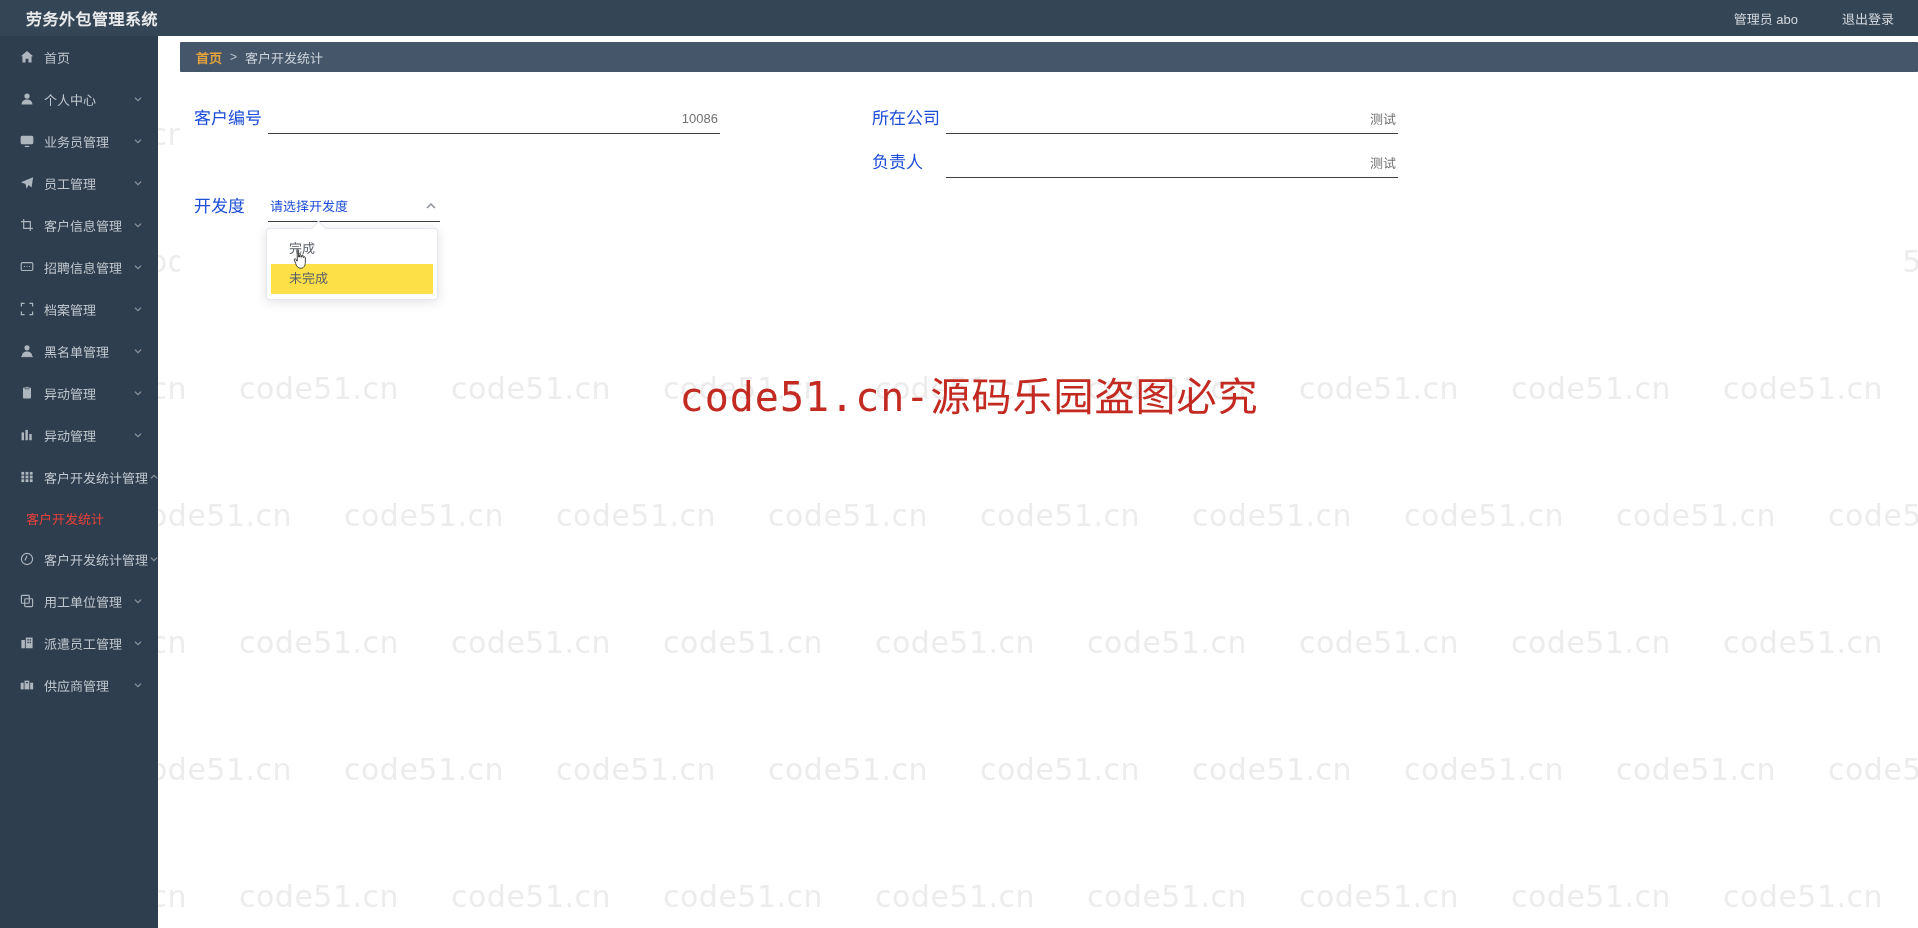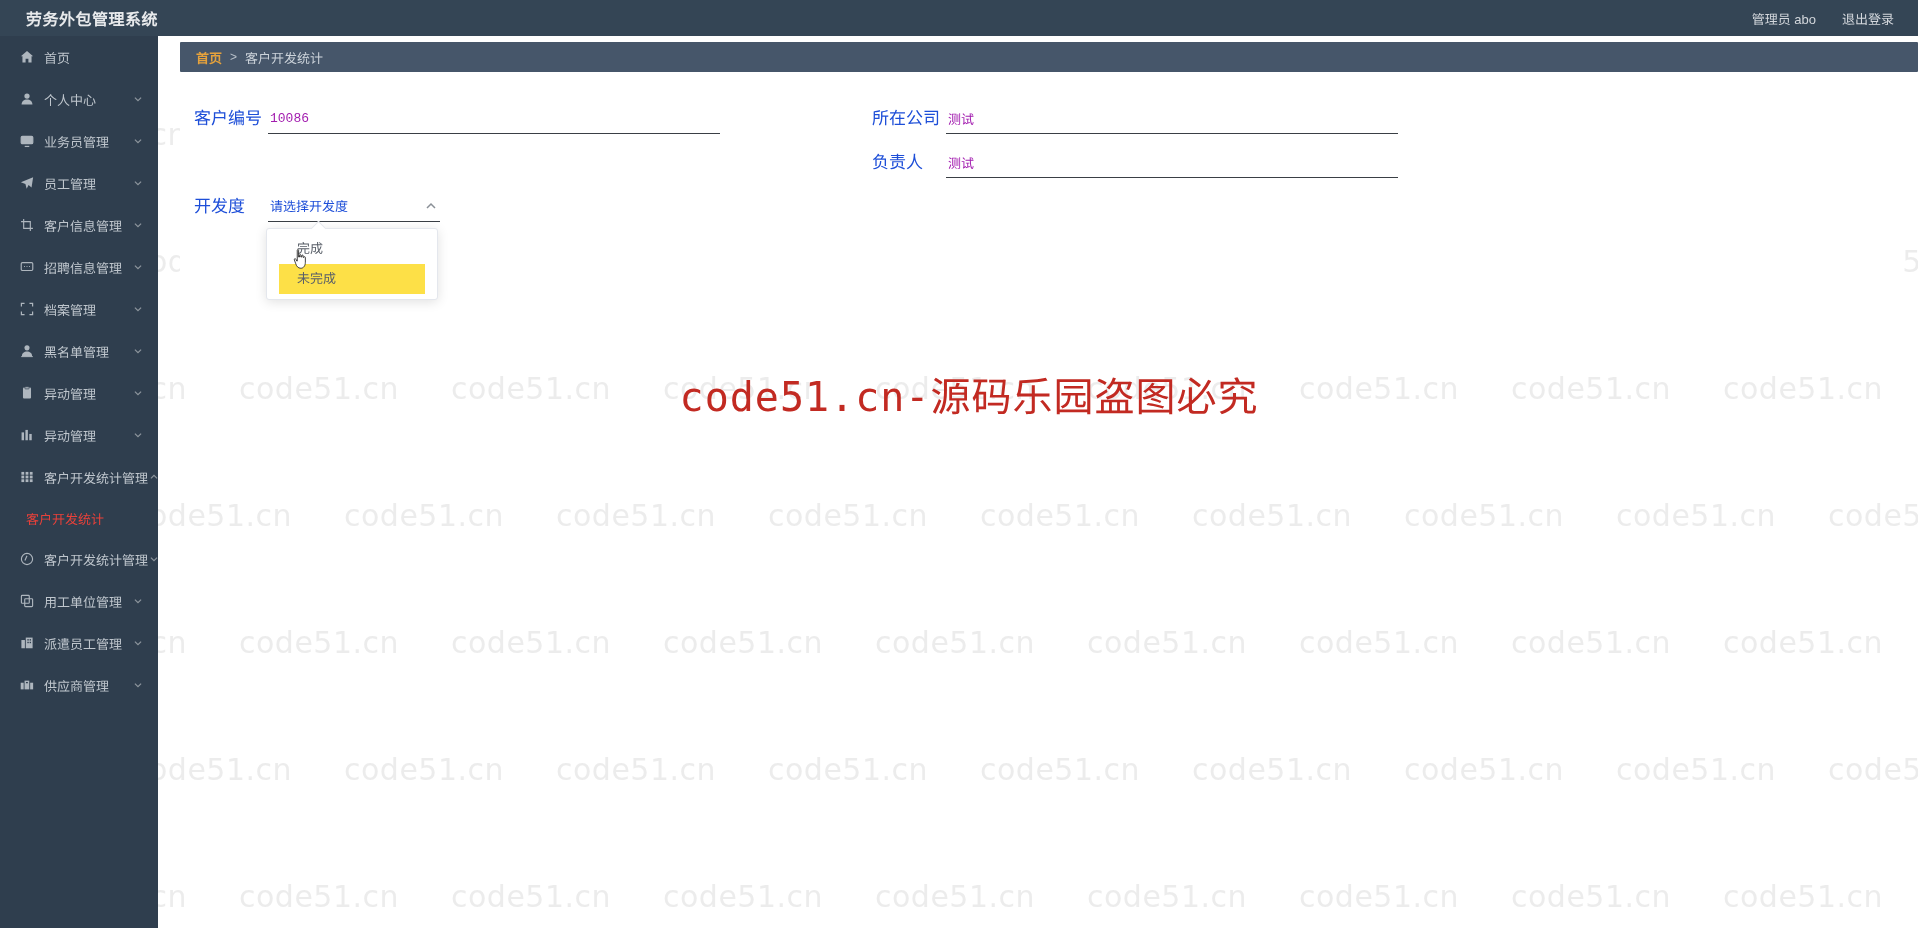--- a/index.html
+++ b/index.html
@@ -49,21 +49,21 @@
   }
   .brand{
     width:158px; height:36px;
     display:flex; align-items:center;
     padding-left:26px;
     color:#e8eaec; font-size:16px; font-weight:bold;
     letter-spacing:.5px;
   }
   .topbar-right{
     margin-left:auto;
-    display:flex; align-items:center; gap:26px;
+    display:flex; align-items:center; gap:44px;
     padding-right:24px;
     color:#d3d7dc; font-size:13px;
   }
   .topbar-right span{ cursor:pointer; }
 
   
   .sidebar{
     position:absolute; top:36px; left:0; bottom:0; width:158px;
     background:#2f3e4e;
     z-index:15;
@@ -149,23 +149,24 @@
   }
   .field-ctl{
     position:relative;
     border-bottom:1px solid #3a3f45;
     height:30px;
   }
   .field-ctl input{
     border:none; outline:none;
     background:transparent;
     height:29px; width:100%;
-    font-size:13px; color:#a21caf;
-    font-family:Liberation Mono, monospace;
+    font-size:13px; color:#737373;
+    font-family:Liberation Sans, sans-serif;
     padding:0 2px;
+    text-align:right;
   }
   .field-ctl input::placeholder{ color:#b7bcc3; }
 
   
   .select-ctl{
     position:relative;
     width:172px;
     border-bottom:1px solid #3a3f45;
     height:30px;
     cursor:pointer;
@@ -182,21 +183,21 @@
   .select-ctl .sel-arrow svg{ transform:rotate(180deg); display:block; }
 
   .dropdown{
     position:absolute;
     top:36px; left:-2px;
     width:172px;
     background:#fff;
     border:1px solid #e4e7ed;
     border-radius:3px;
     box-shadow:0 2px 12px rgba(0,0,0,.12);
-    padding:5px 12px;
+    padding:5px 4px;
     z-index:40;
   }
   .dropdown:before{
     content:"";
     position:absolute; top:-6px; left:46px;
     width:10px; height:10px;
     background:#fff;
     border-left:1px solid #e4e7ed;
     border-top:1px solid #e4e7ed;
     transform:rotate(45deg);

